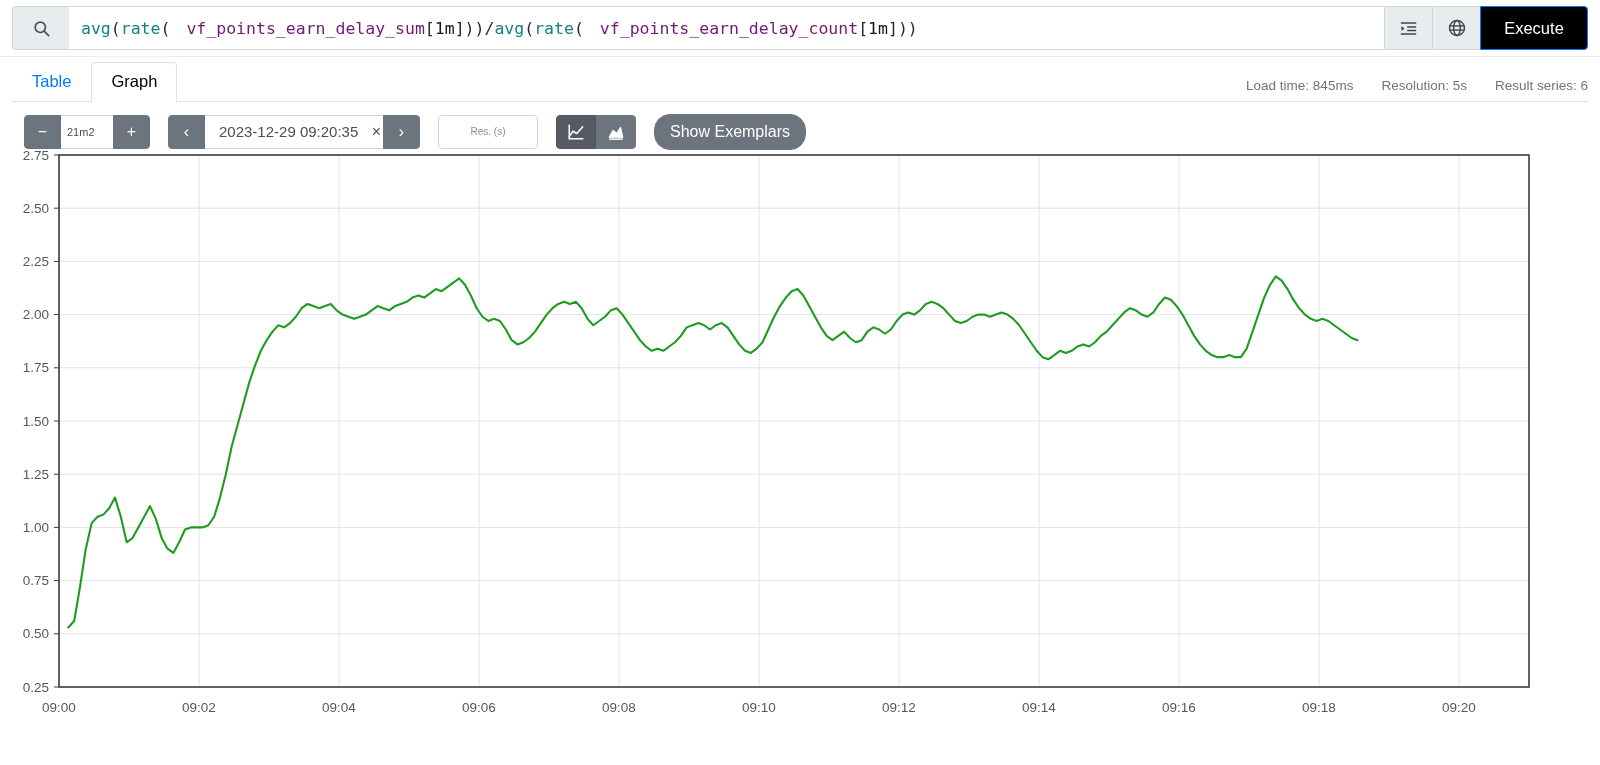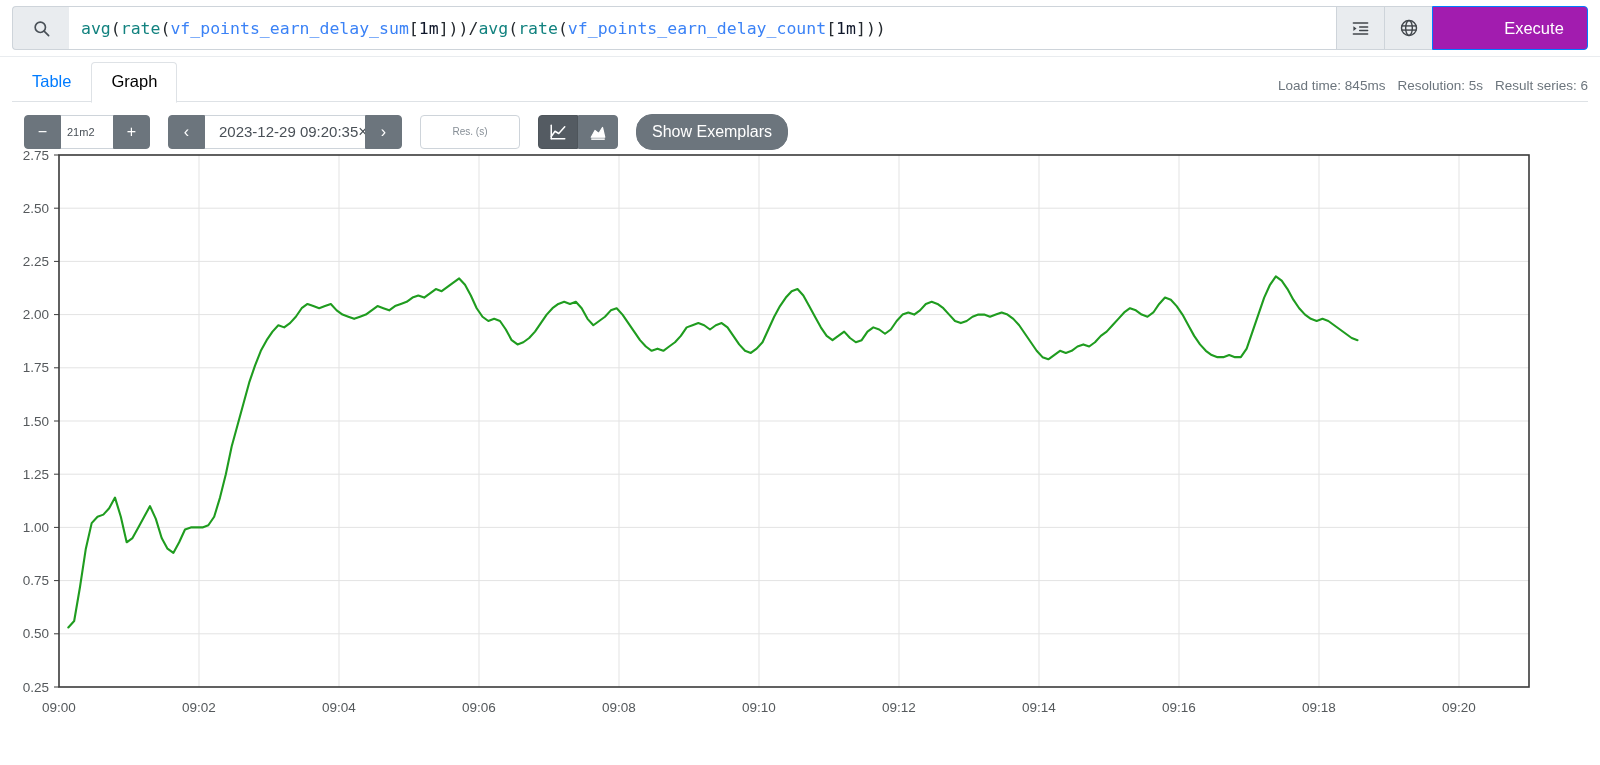--- a/index.html
+++ b/index.html
@@ -46,48 +46,47 @@
     display: flex;
     align-items: center;
     padding-left: 12px;
     font-family: "DejaVu Sans Mono", monospace;
     font-size: 16.5px;
     white-space: nowrap;
     overflow: hidden;
   }
   .tok-fn { color: #12827f; }
   .tok-paren { color: #24292e; }
-  .tok-metric { color: #3b82f6; }
+  .tok-metric { color: #701a75; margin-left: 16px; }
   .tok-dur { color: #0f172a; }
   .tok-op { color: #24292e; }
 
   .icon-btn {
     width: 47px;
     background: #e9ecef;
     border: 1px solid #ced4da;
     border-right: none;
     margin: 6px 0;
     display: flex;
     align-items: center;
     justify-content: center;
     color: #41464b;
   }
   .execute-btn {
     width: 106px;
     margin: 6px 12px 6px 0;
-    background: #a21caf;
+    background: #000000;
     color: #ffffff;
     border: 1px solid #007bff;
     border-radius: 0 4px 4px 0;
     font-size: 16.5px;
     display: flex;
     align-items: center;
     justify-content: center;
     cursor: pointer;
-    padding-left: 48px;
   }
 
   
   .tabs-row {
     position: relative;
     height: 45px;
     display: flex;
     align-items: flex-end;
     padding-left: 12px;
   }
@@ -112,21 +111,21 @@
   .tab.active {
     color: #000000;
     background: #ffffff;
     border-color: #dee2e6 #dee2e6 #ffffff;
   }
   .stats {
     position: absolute;
     right: 12px;
     bottom: 9px;
     display: flex;
-    gap: 12px;
+    gap: 28px;
     font-size: 13.5px;
     color: #6c757d;
   }
 
   
   .controls {
     display: flex;
     align-items: center;
     gap: 18px;
     padding: 14px 0 0 24px;
@@ -158,23 +157,23 @@
     display: flex;
     align-items: center;
     justify-content: center;
     font-size: 11px;
     color: #495057;
     overflow: hidden;
     white-space: nowrap;
   }
   .range-field { width: 52px; padding-left: 6px; justify-content: flex-start; }
   .time-field {
-    width: 160px;
+    width: 178px;
     justify-content: space-between;
-    padding: 0 14px 0 14px;
+    padding: 0 2px 0 14px;
     font-size: 15px;
   }
   .clear-x { color: #495057; cursor: pointer; font-size: 16px; line-height: 1; }
   .res-field {
     width: 100px;
     border: 1px solid #ced4da;
     border-radius: 4px;
     height: 34px;
     box-sizing: border-box;
     display: flex;

